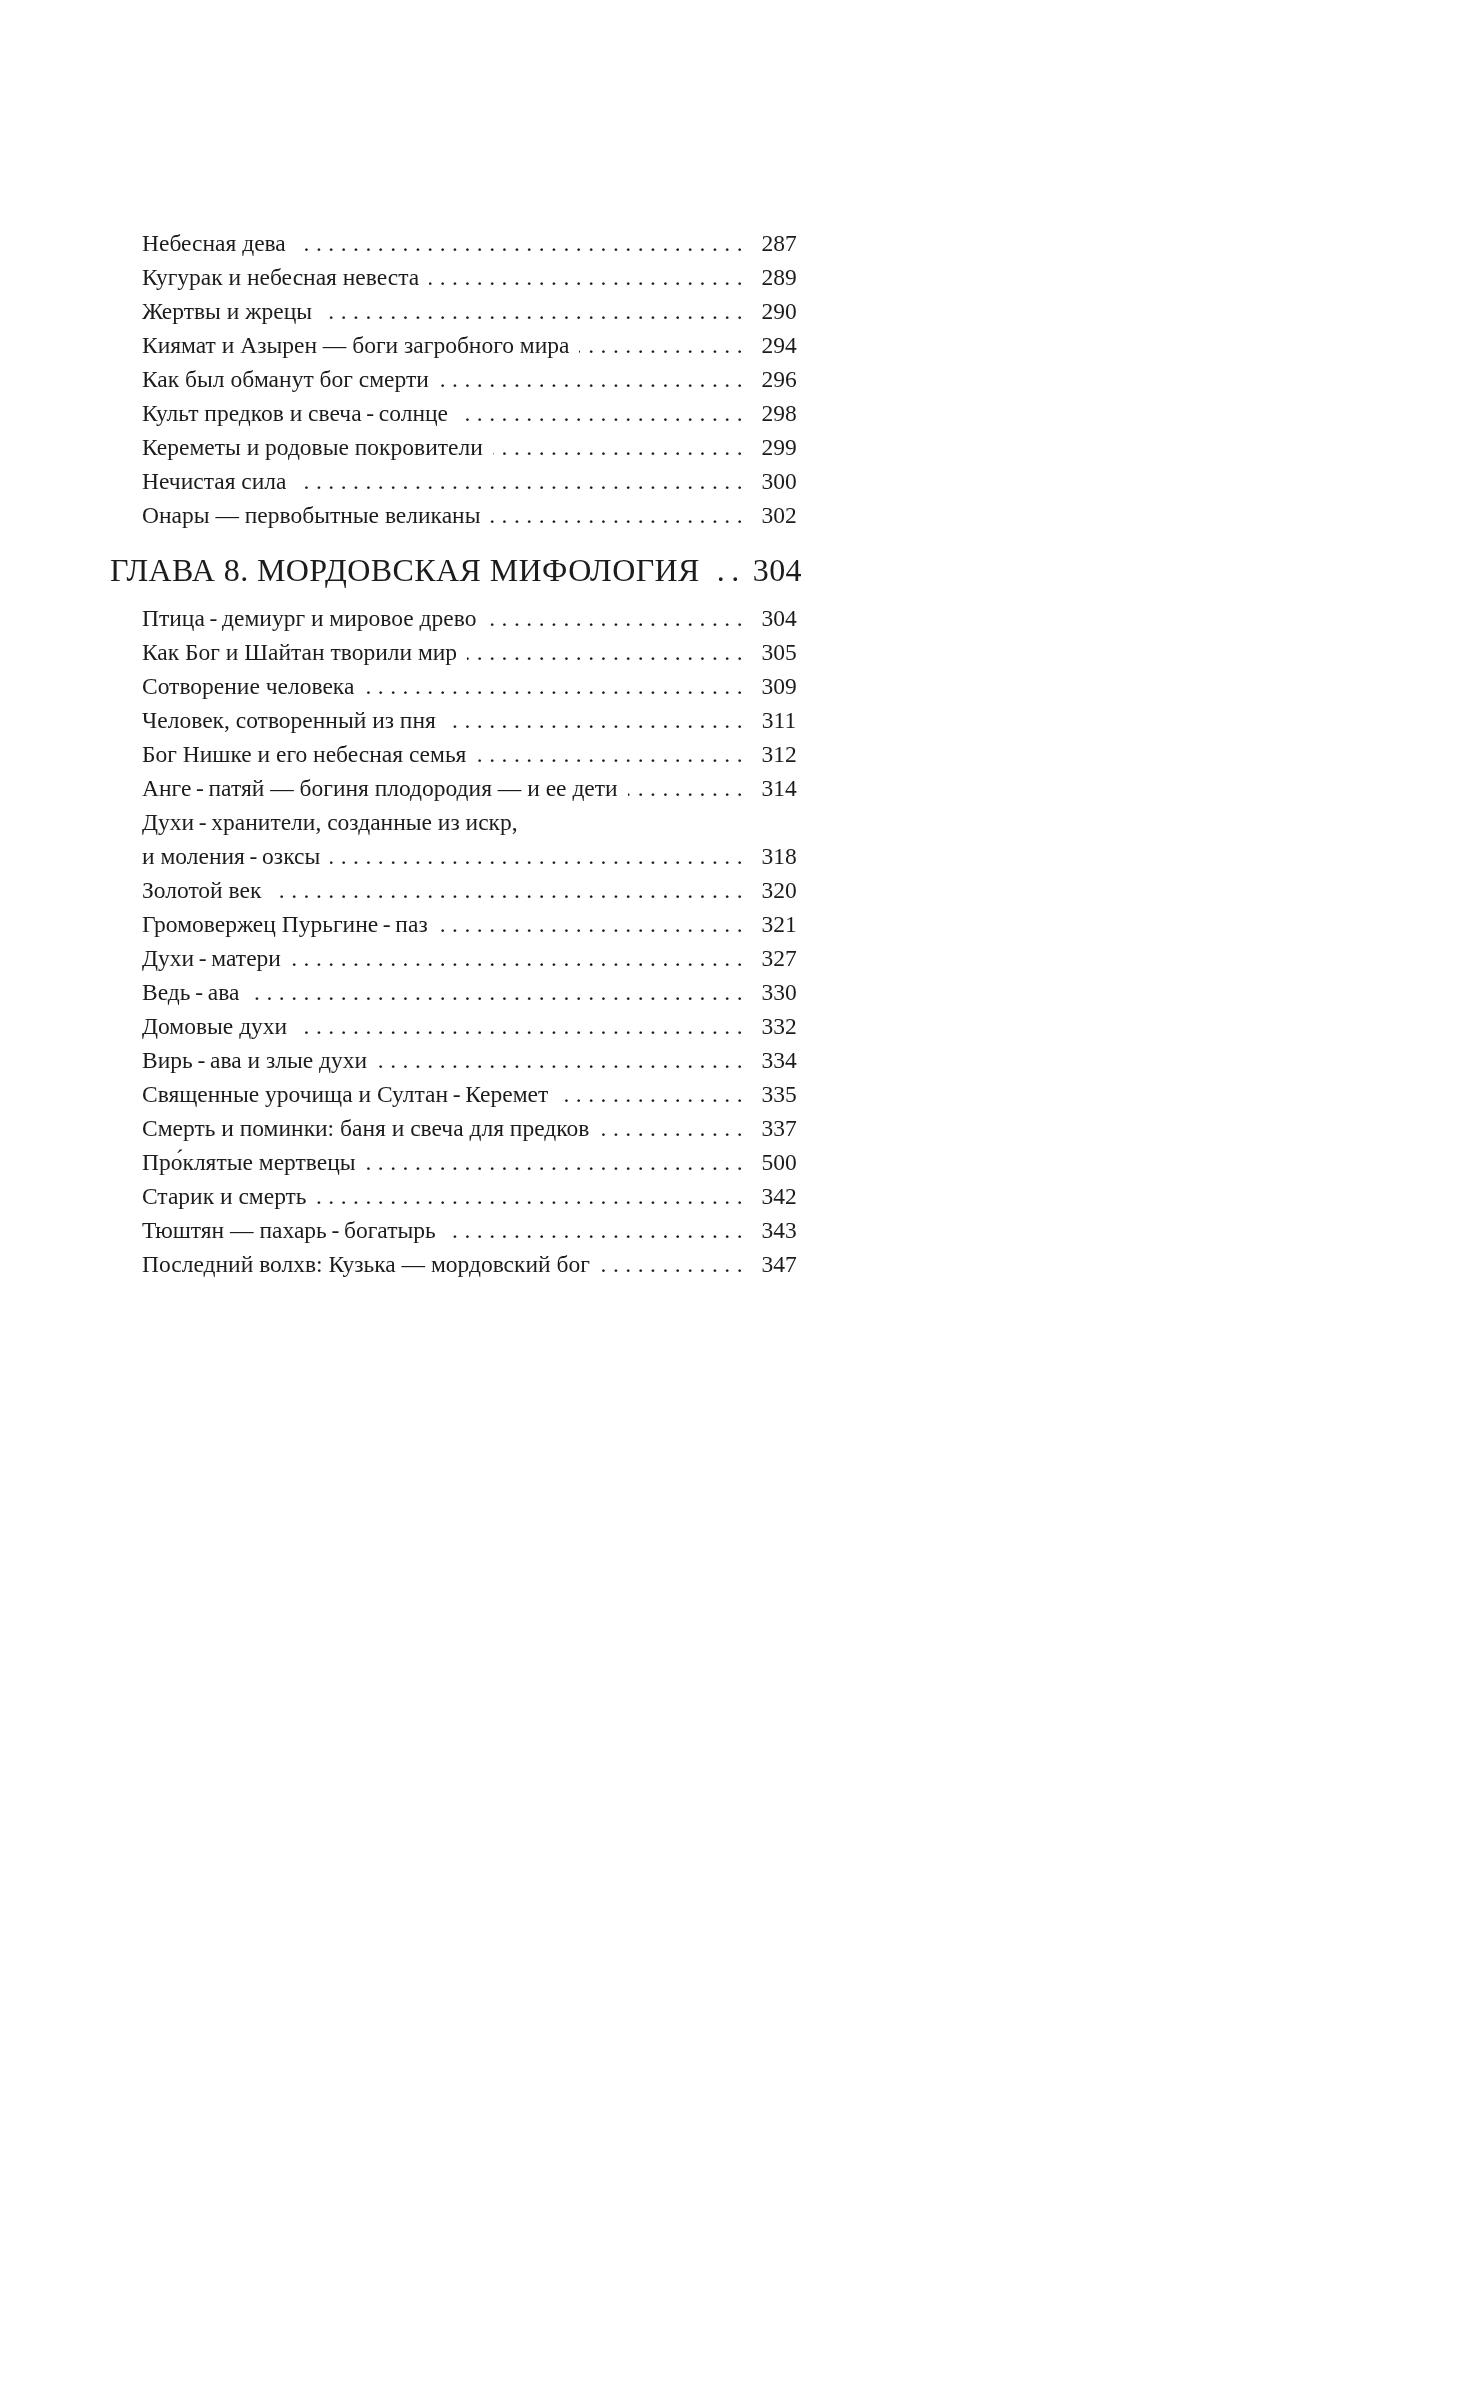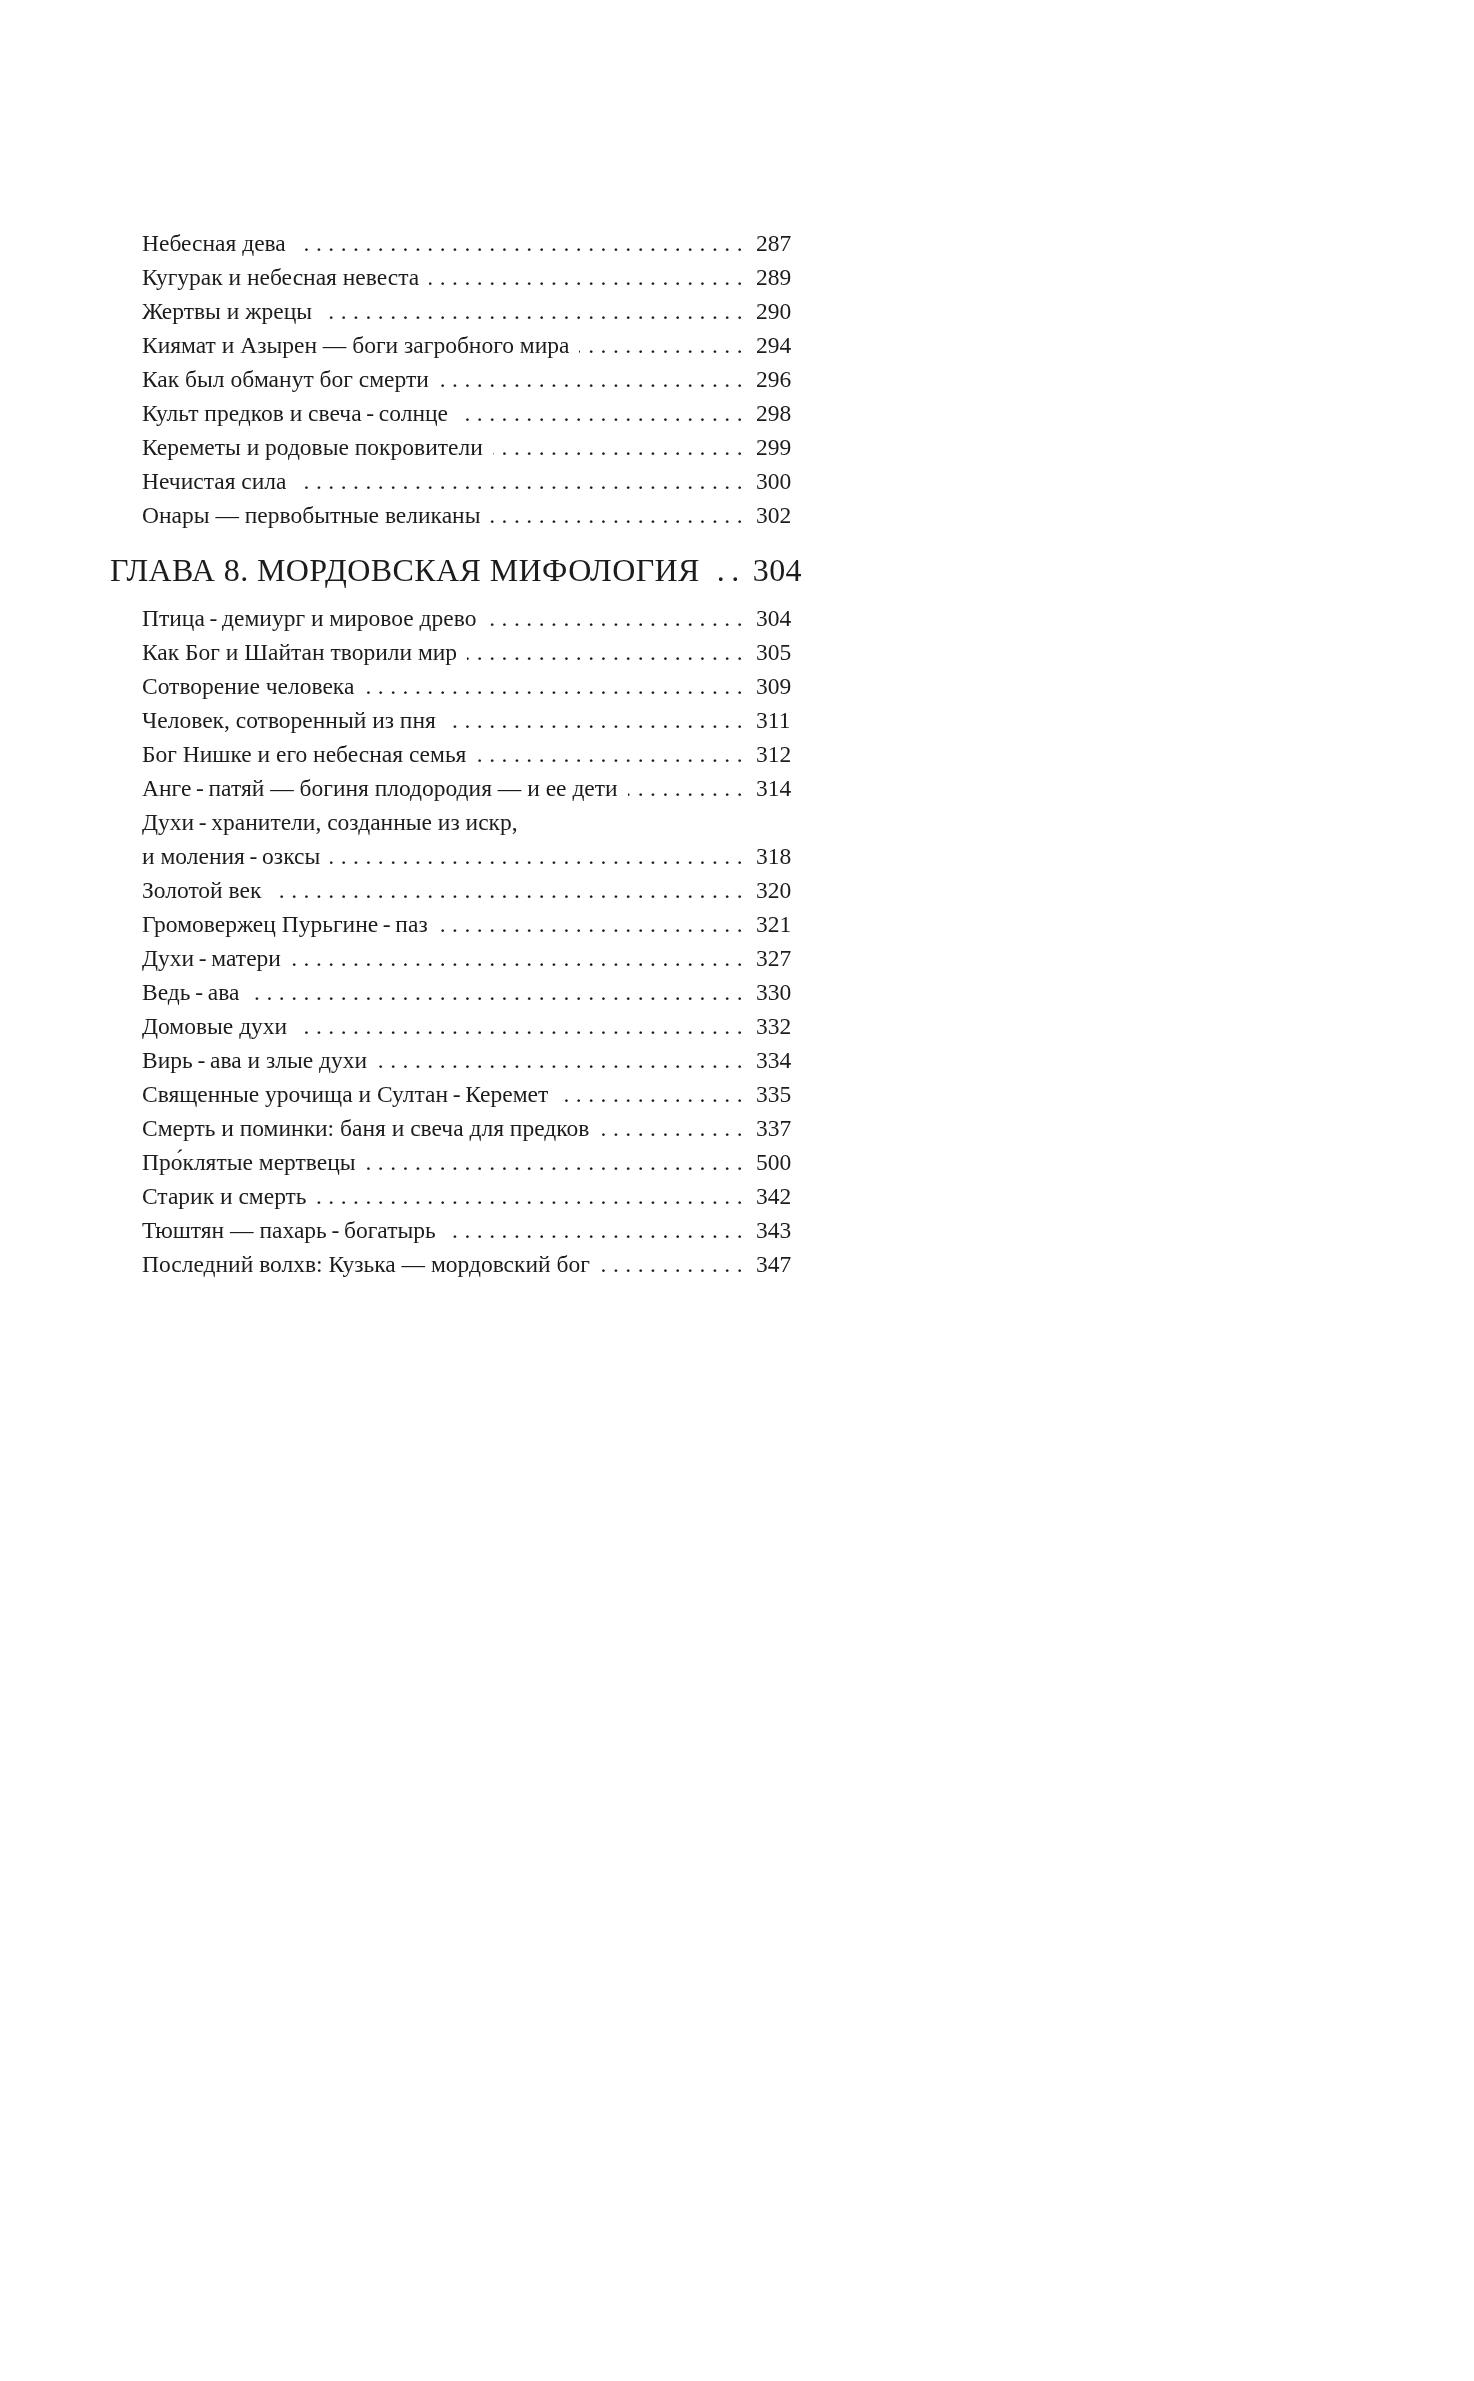--- a/index.html
+++ b/index.html
@@ -45,21 +45,21 @@
     direction: rtl;
     margin: 0 7px 0 10px;
   }
   .leader::after {
     content: ".........................................................................................";
     letter-spacing: 6.5px;
   }
   .pagenum {
     flex: 0 0 auto;
     min-width: 46px;
-    text-align: left;
+    text-align: center;
   }
 </style>
 </head>
 <body style="color: rgb(28, 28, 28); background: rgb(255, 255, 255);">
 
 <div class="page">
   <div class="toc">
       <div class="toc-row entry">
         <span class="title">Небесная дева</span>
         <span class="leader"></span>

